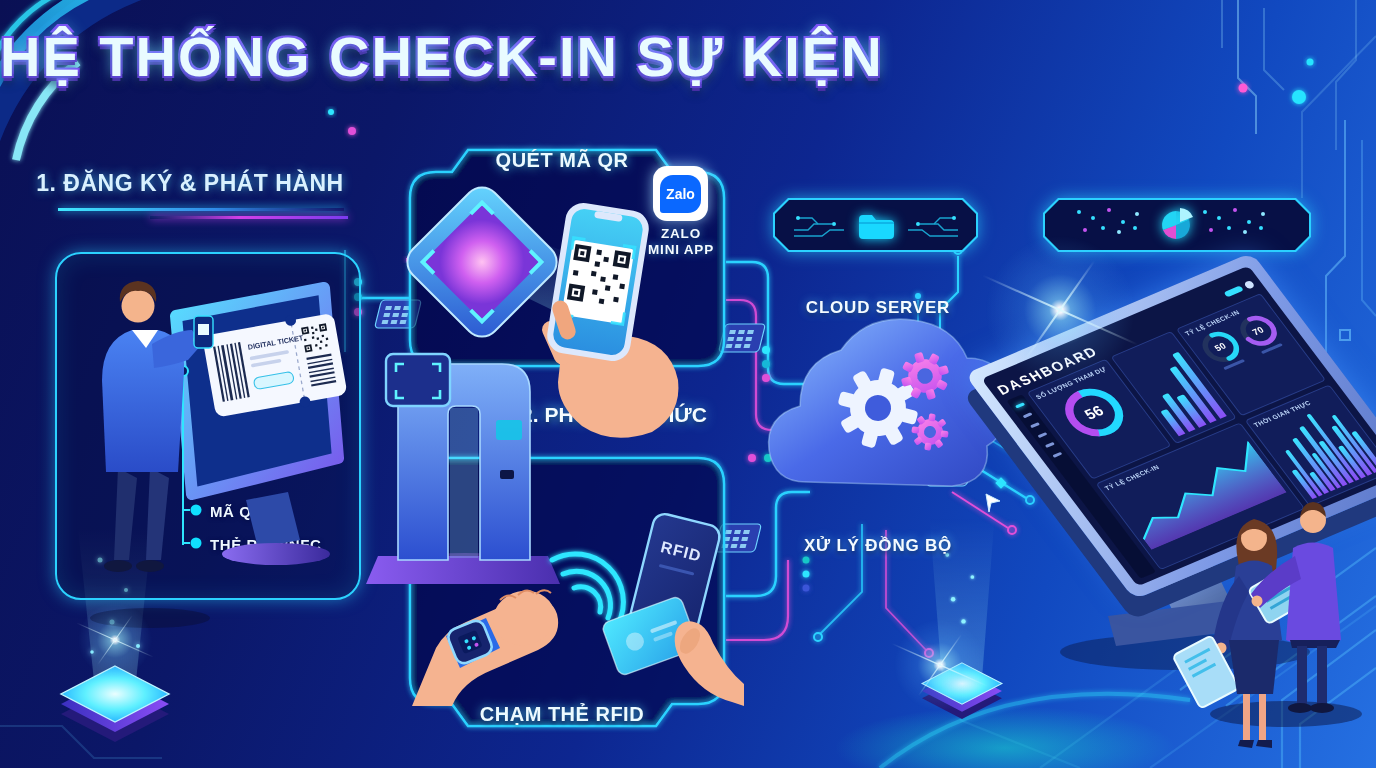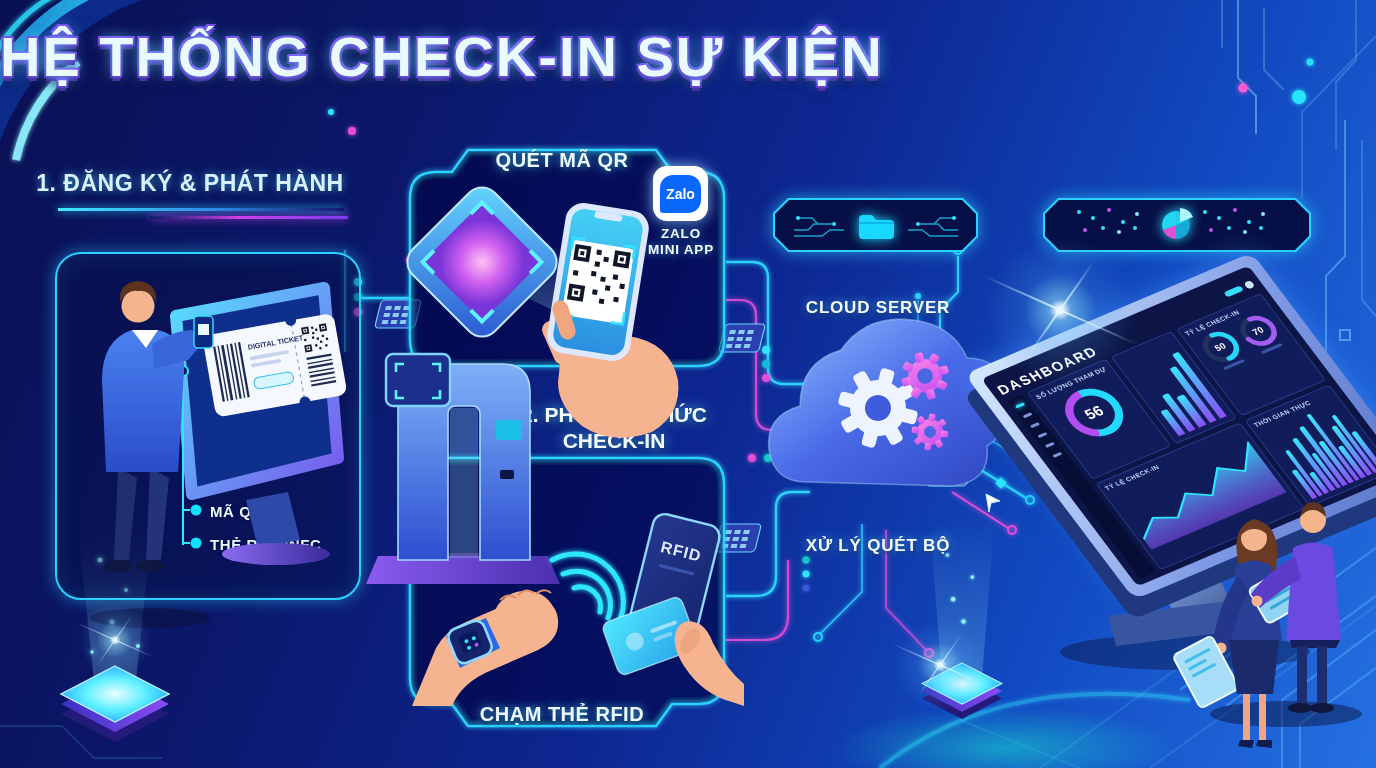--- a/index.html
+++ b/index.html
@@ -286,21 +286,20 @@
 
   <div class="abs h-sec h1">1. ĐĂNG KÝ &amp; PHÁT HÀNH</div>
   <div class="abs u1"></div>
   <div class="abs u2"></div>
 
   <div class="abs tab-label" style="left:455px;top:703px;">CHẠM THẺ RFID</div>
   <div class="abs tab-label" style="left:455px;top:149px;">QUÉT MÃ QR</div>
 
   <div class="abs lbl2">
     <div>2. PHƯƠNG THỨC</div>
-    <div>CHECK-IN</div>
   </div>
 
   <div class="abs badge badge3">
     <div class="oct-o"></div>
     <div class="oct-i">
       <svg width="56" height="26" viewBox="0 0 56 26">
         <g stroke="#1ec8f0" stroke-width="1.4" fill="none" opacity=".8">
           <polyline points="2,18 16,18 22,12 40,12"></polyline>
             <polyline points="6,6 20,6 26,12"></polyline>
             <polyline points="2,24 30,24 38,18 52,18"></polyline>
@@ -337,21 +336,21 @@
         <path d="M21,15 L21,1 A14,14 0 0 1 34,10 Z" fill="#aef4ff"></path>
         <path d="M17,18 L30,13 A14,14 0 0 1 17,32 Z" fill="#18a8d8"></path>
       </svg>
       <div class="dotfield">
           <i></i>
         </div>
     </div>
   </div>
 
   <div class="abs small-cap" style="left:790px;top:298px;width:176px;text-align:center;font-size:17px;">CLOUD SERVER</div>
-  <div class="abs small-cap" style="left:784px;top:536px;width:188px;text-align:center;font-size:17px;">XỬ LÝ QUÉT BỘ</div>
+  <div class="abs small-cap" style="left:784px;top:536px;width:188px;text-align:center;font-size:17px;">XỬ LÝ ĐỒNG BỘ</div>
 
   <div class="abs zalo-tile">
     <div class="zalo-bubble">Zalo</div>
   </div>
   <div class="abs zalo-cap small-cap">
     <div>ZALO</div>
     <div>MINI APP</div>
   </div>
 
   <div class="abs bullet-txt btxt1">MÃ QR</div>

